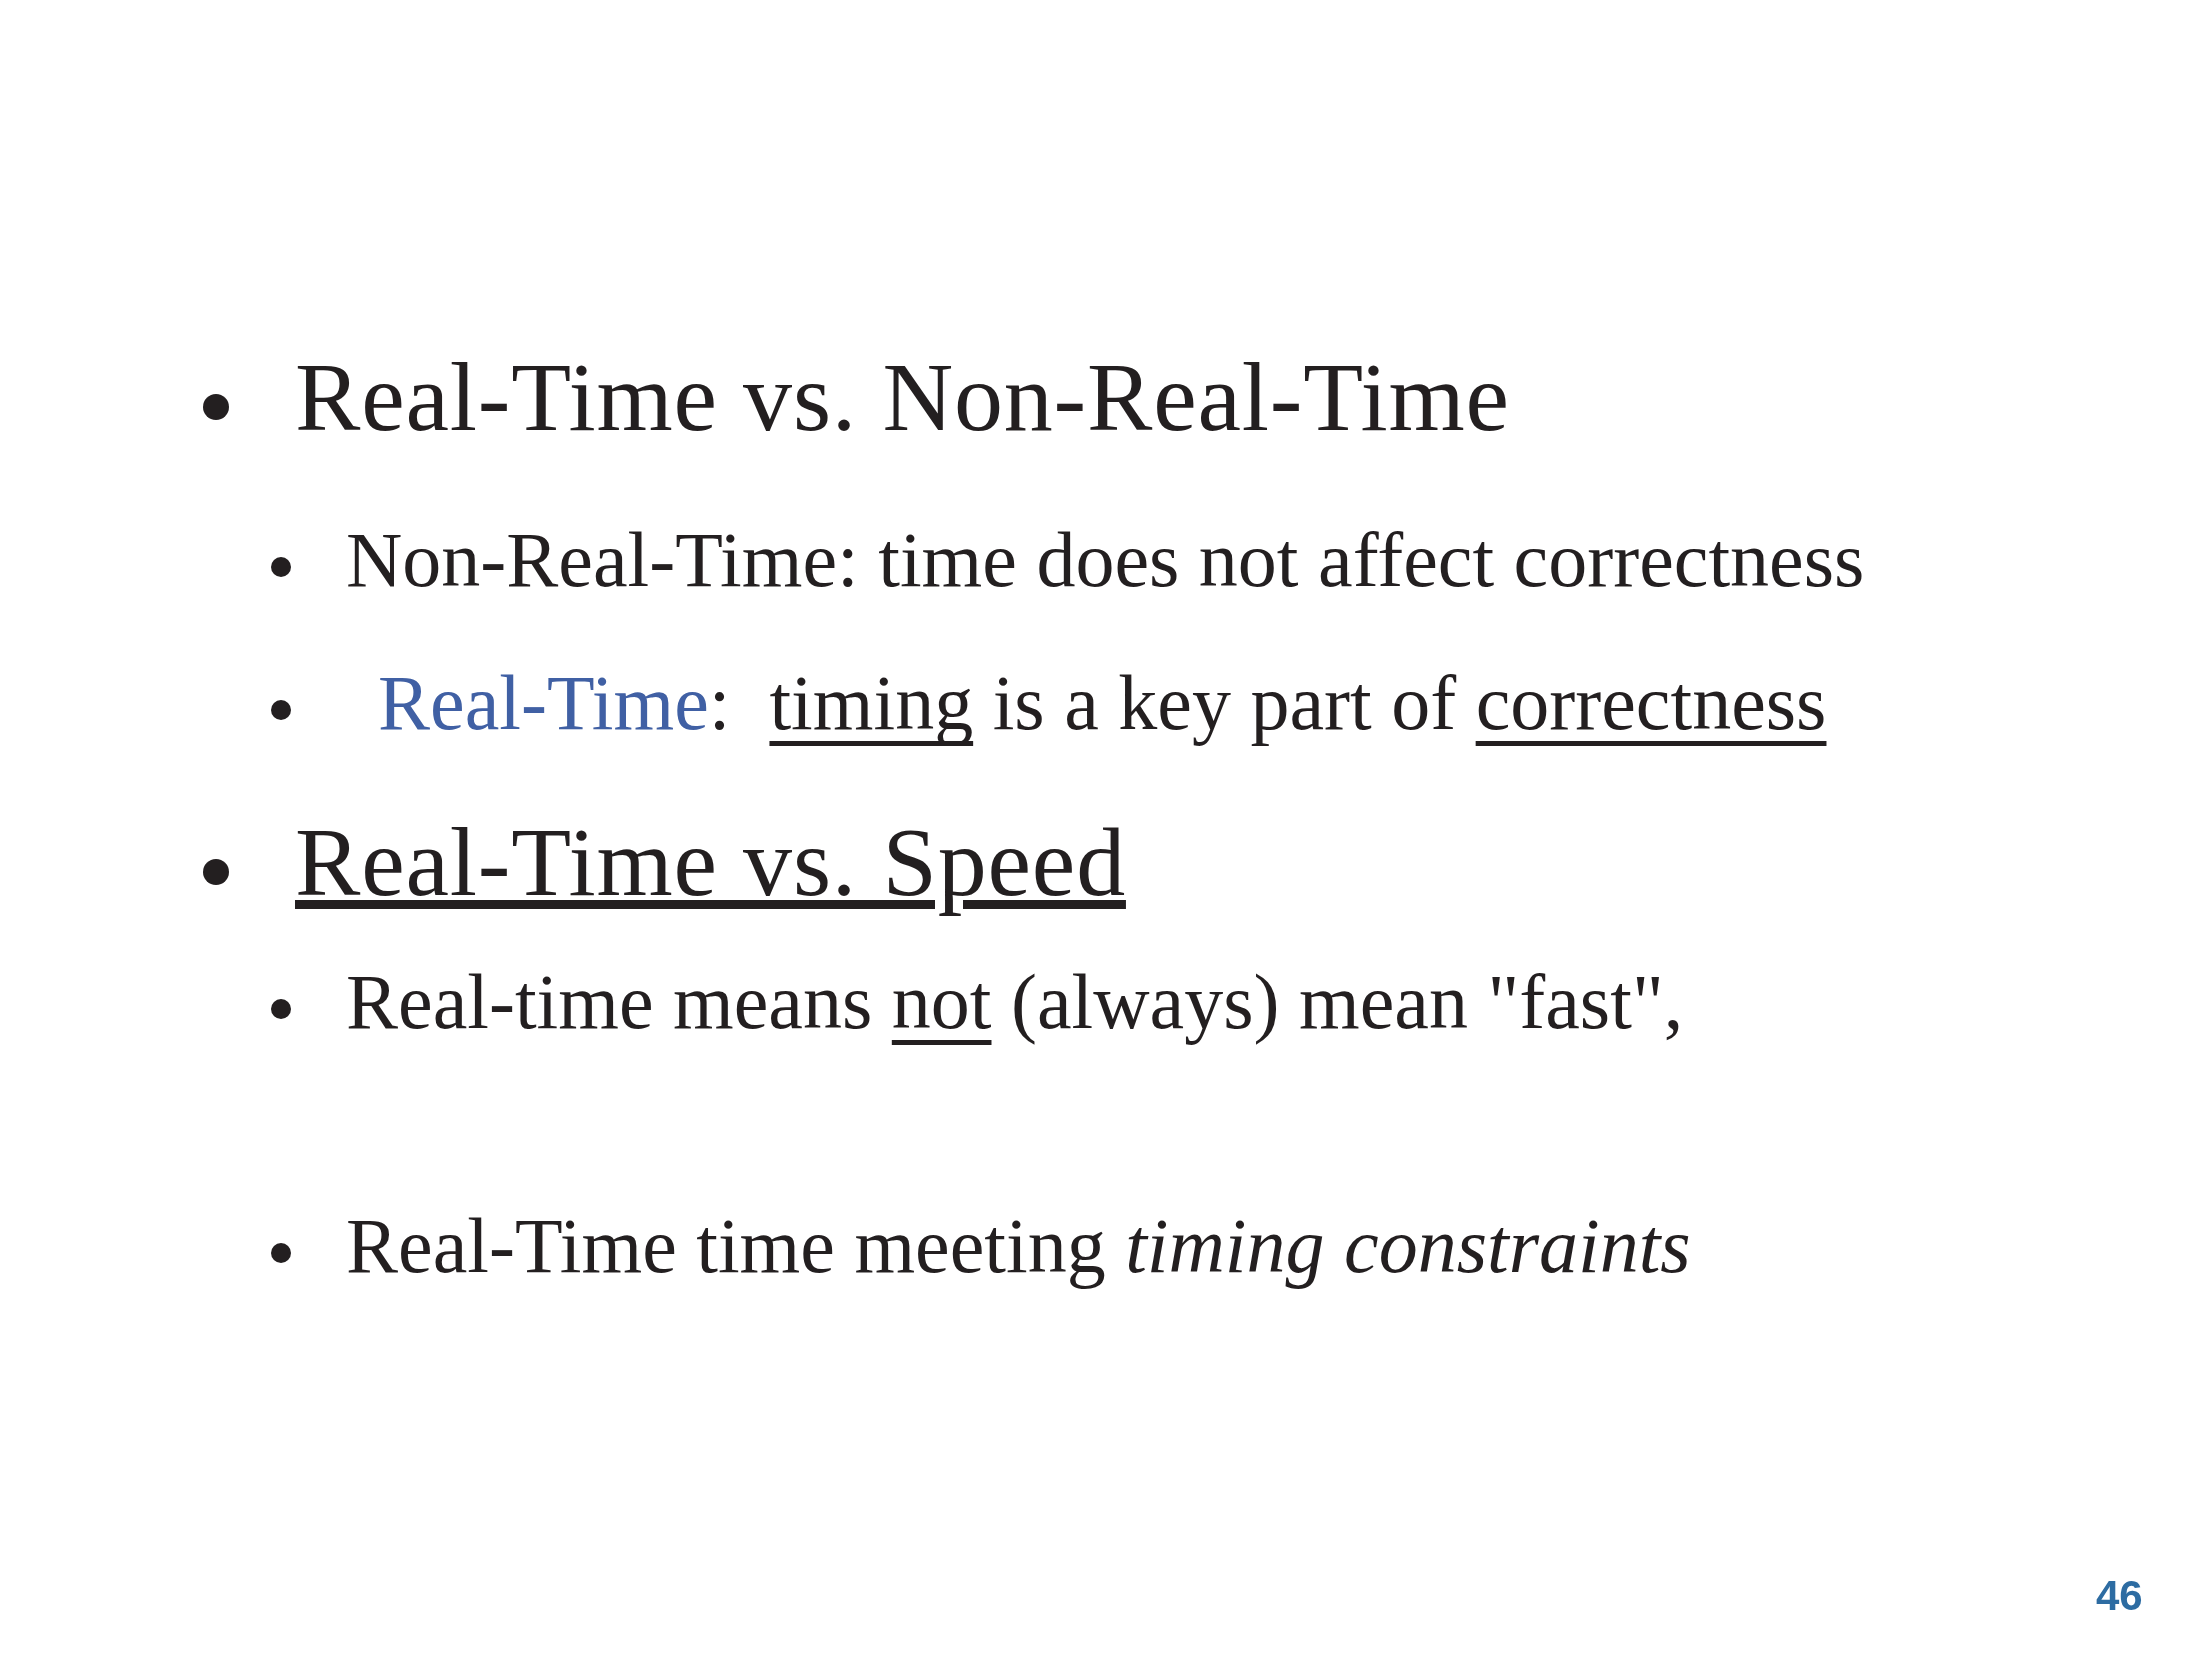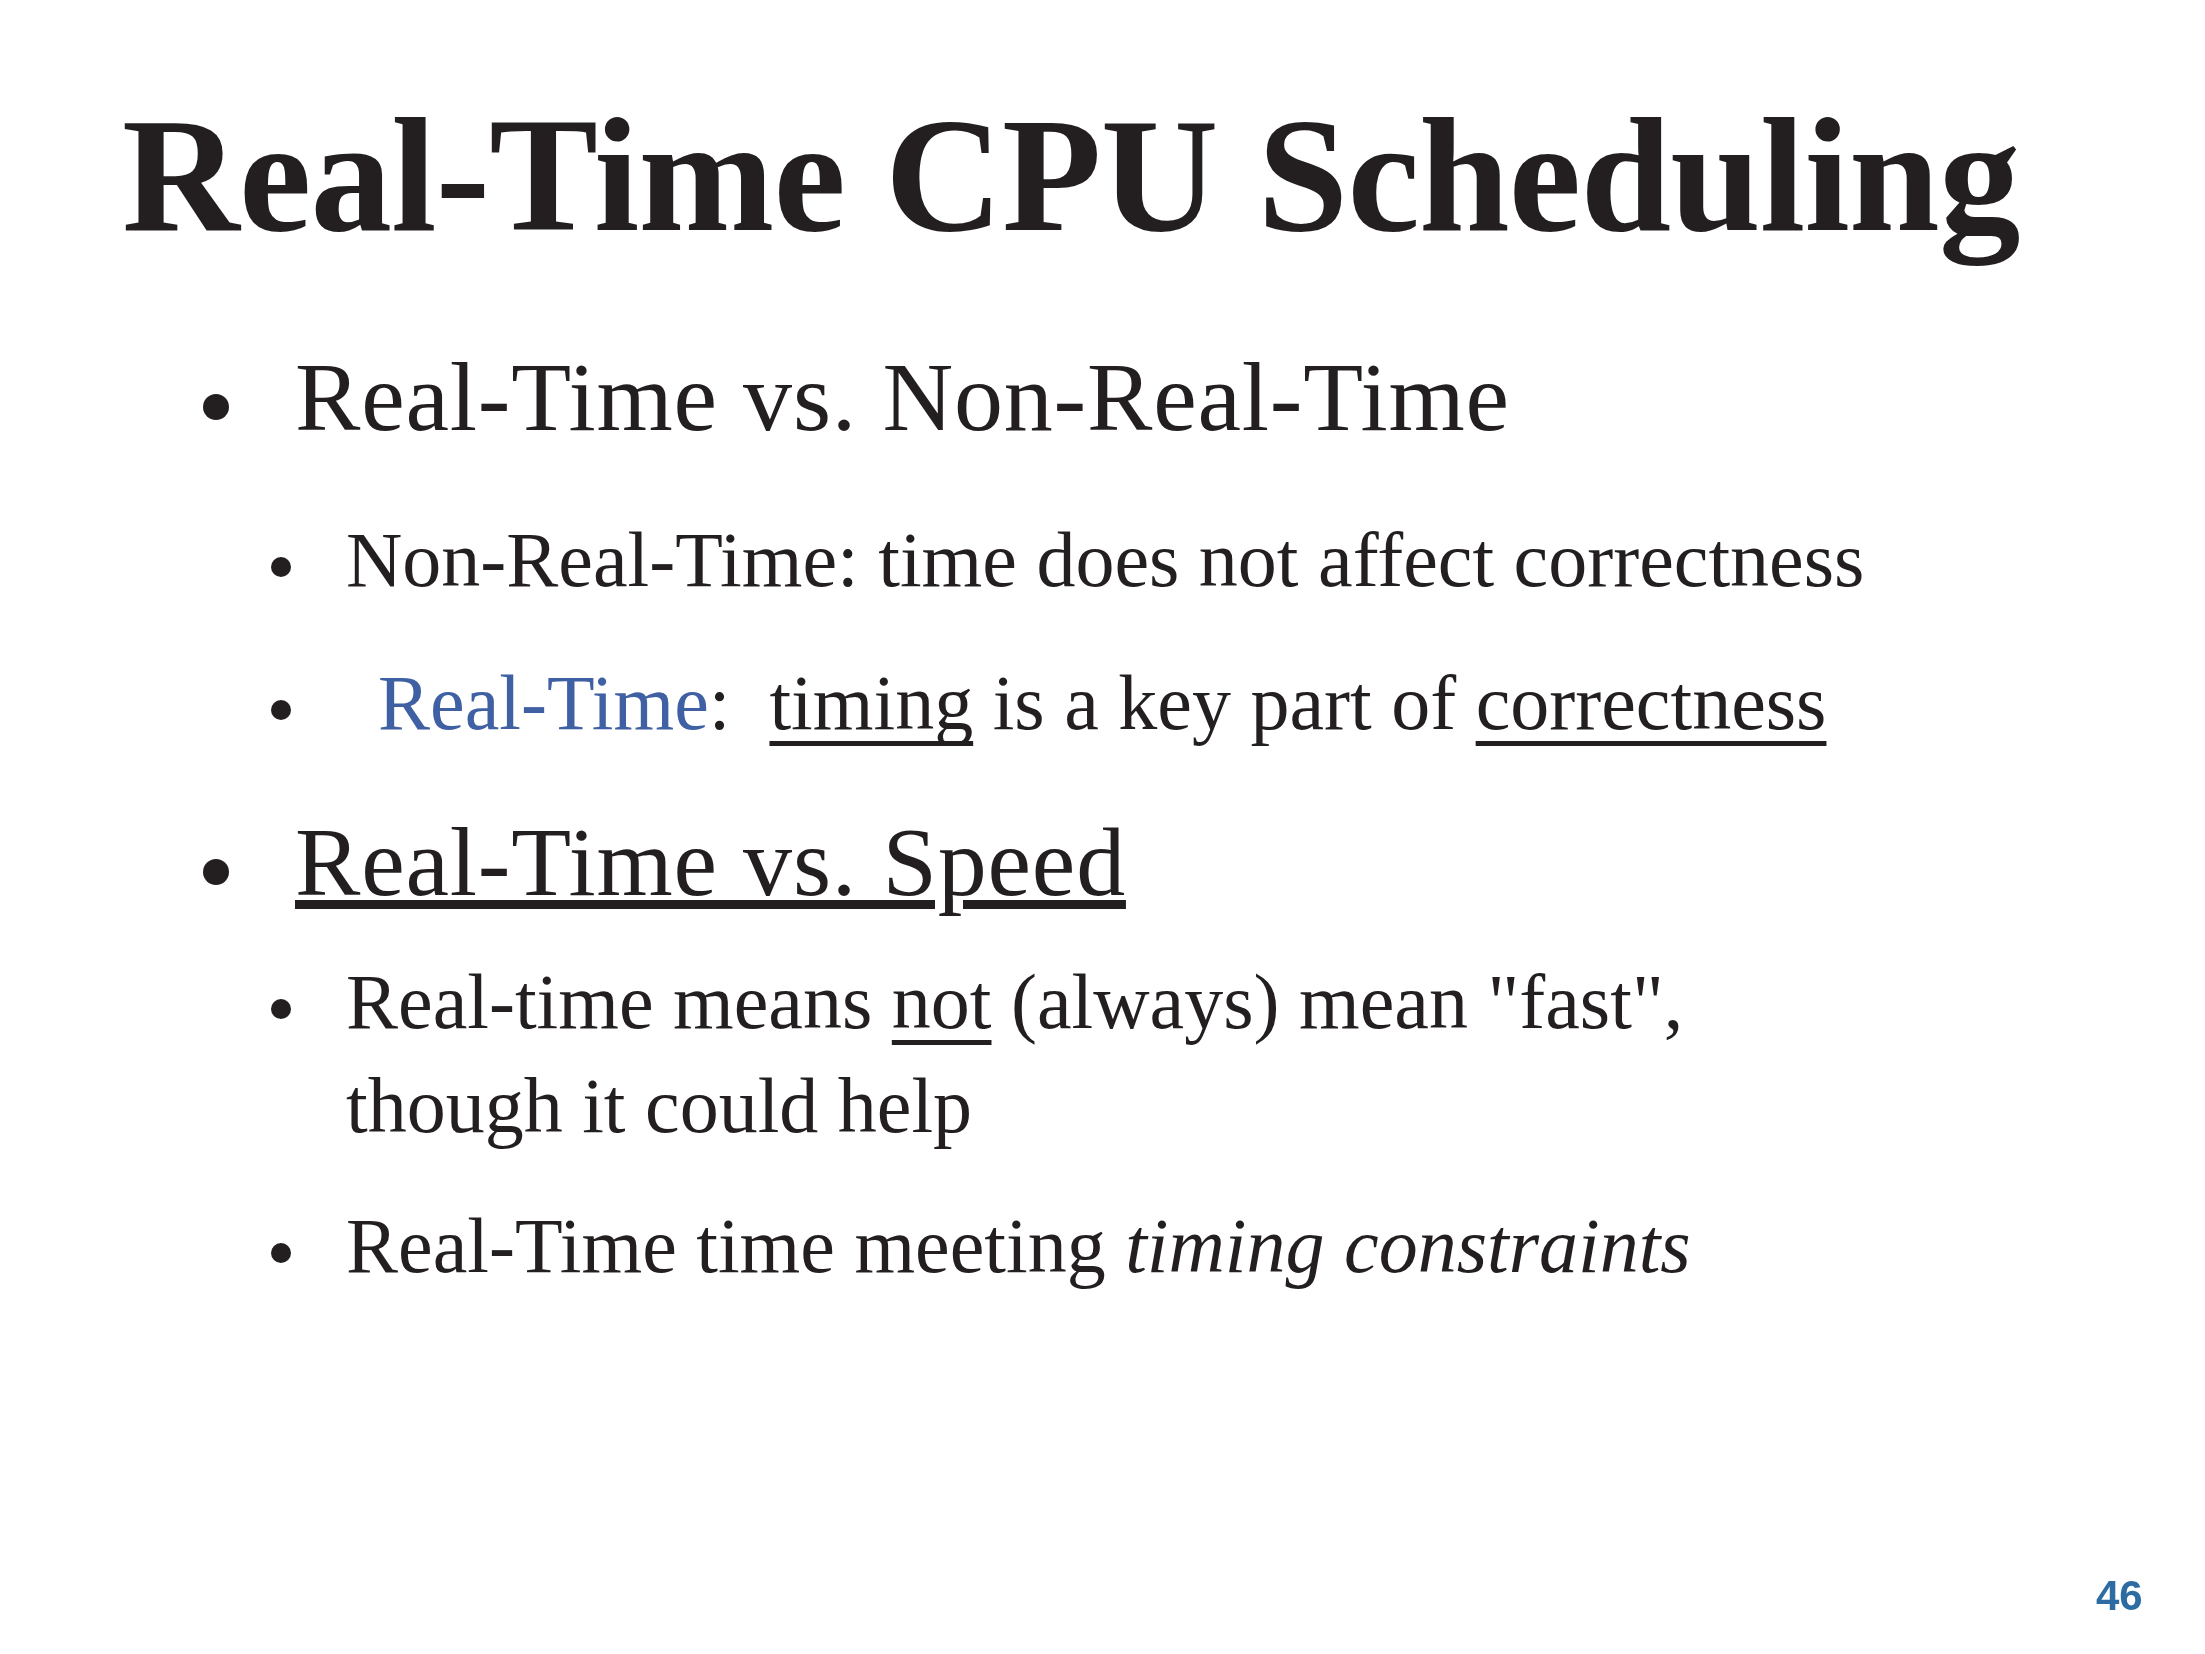--- a/index.html
+++ b/index.html
@@ -78,42 +78,41 @@
     font-weight: 700;
     font-size: 42px;
     line-height: 1;
     color: var(--page-number-color, #2d6ca2);
   }
 </style>
 </head>
 <body>
 
 <div class="slide">
-  <div class="title">Real-Time CPU Scheduling</div>
 
   <div id="bullets">
       <div class="bullet-row l1" style="top: 334px;">
         <span class="dot"></span>
         <span class="text"><span>Real-Time vs. Non-Real-Time</span></span>
       </div>
       <div class="bullet-row l2" style="top: 508px; justify-content: flex-end;">
         <span class="dot"></span>
         <span class="text"><span>Non-Real-Time: time does not affect correctness</span></span>
       </div>
       <div class="bullet-row l2" style="top: 651px; gap: 32px;">
         <span class="dot"></span>
         <span class="text"><span class="seg-accent">Real-Time</span><span>:&nbsp; </span><span class="seg-underline">timing</span><span> is a key part of </span><span class="seg-underline">correctness</span></span>
       </div>
       <div class="bullet-row l1" style="top: 799px; text-decoration: underline;">
         <span class="dot"></span>
         <span class="text"><span>Real-Time vs. Speed</span></span>
       </div>
       <div class="bullet-row l2" style="top: 950px;">
         <span class="dot"></span>
-        <span class="text"><span>Real-time means </span><span class="seg-underline">not</span><span> (always) mean "fast",</span><br><span>though it could help</span></span>
+        <span class="text"><span>Real-time means </span><span class="seg-underline">not</span><span> (always) mean "fast",</span><br></span>
       </div>
       <div class="bullet-row l2" style="top: 1194px;">
         <span class="dot"></span>
         <span class="text"><span>Real-Time time meeting </span><span class="seg-italic">timing constraints</span></span>
       </div>
     </div>
 
   <div class="page-number">46</div>
 </div>
 

